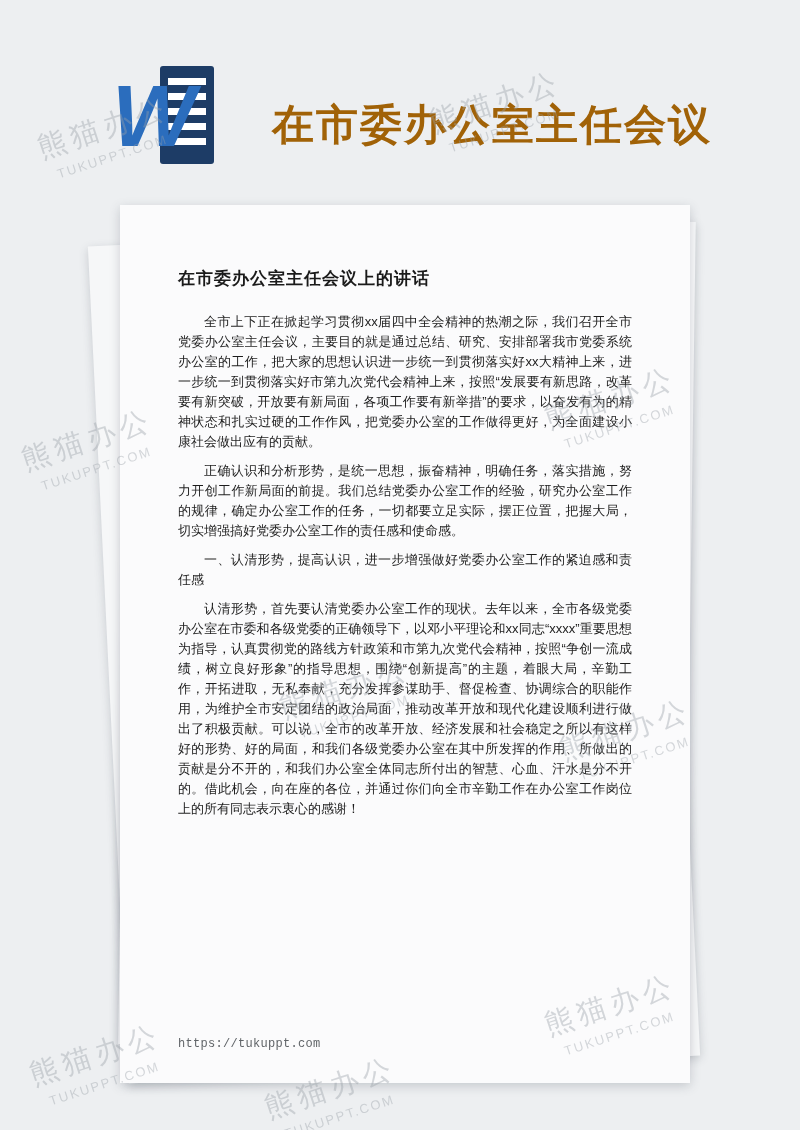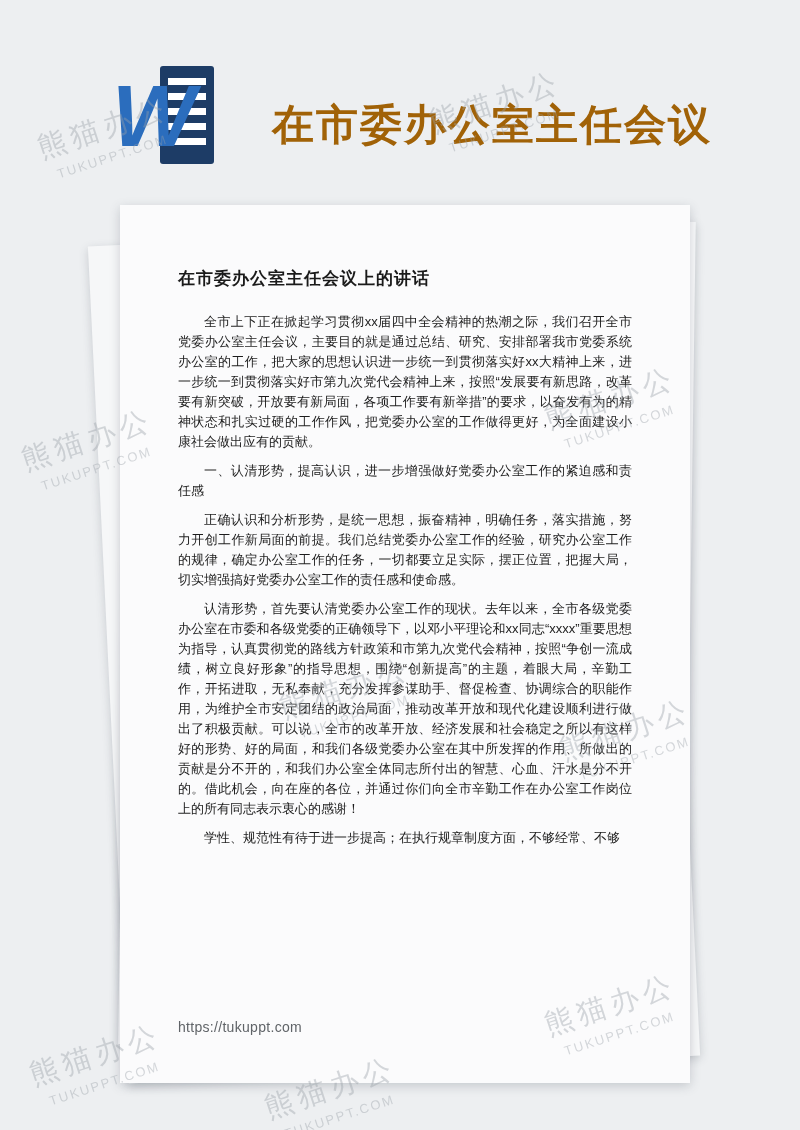--- a/index.html
+++ b/index.html
@@ -46,22 +46,22 @@
   .doc-heading {
     font-size: 17px; font-weight: 700; color: #1a1a1a;
     letter-spacing: 1px; margin-bottom: 22px;
   }
   .doc-body p {
     font-size: 13px; line-height: 20px; color: #1d1d1d;
     text-indent: 2em; margin-bottom: 9px;
     text-align: justify;
   }
   .source-url {
-    position: absolute; left: 58px; bottom: 48px;
-    font-size: 14px; color: #606468; letter-spacing: 0.3px;
+    position: absolute; left: 58px; bottom: 32px;
+    font-size: 12px; color: #606468; letter-spacing: 0.3px; font-family: Liberation Mono, monospace;
   }
 
   
   .wm {
     position: absolute; z-index: 6; pointer-events: none;
     transform: rotate(-18deg); text-align: center;
     color: #9aa1a8; opacity: 0.40; user-select: none;
   }
   .wm .wm-brand { display: block; font-size: 29px; letter-spacing: 5px; font-weight: 400; }
   .wm .wm-domain { display: block; font-size: 13px; letter-spacing: 2px; margin-top: 2px; }
@@ -86,24 +86,23 @@
   <div class="page-title-line1">在市委办公室主任会议</div>
 </div>
 
 <div class="sheet back-sheet-1"></div>
 <div class="sheet back-sheet-2"></div>
 
 <div class="sheet front-page">
   <div class="doc-heading">在市委办公室主任会议上的讲话</div>
   <div class="doc-body">
     <p>全市上下正在掀起学习贯彻xx届四中全会精神的热潮之际，我们召开全市党委办公室主任会议，主要目的就是通过总结、研究、安排部署我市党委系统办公室的工作，把大家的思想认识进一步统一到贯彻落实好xx大精神上来，进一步统一到贯彻落实好市第九次党代会精神上来，按照“发展要有新思路，改革要有新突破，开放要有新局面，各项工作要有新举措”的要求，以奋发有为的精神状态和扎实过硬的工作作风，把党委办公室的工作做得更好，为全面建设小康社会做出应有的贡献。</p>
+    <p>正确认识和分析形势，是统一思想，振奋精神，明确任务，落实措施，努力开创工作新局面的前提。我们总结党委办公室工作的经验，研究办公室工作的规律，确定办公室工作的任务，一切都要立足实际，摆正位置，把握大局，切实增强搞好党委办公室工作的责任感和使命感。</p>
     <p>一、认清形势，提高认识，进一步增强做好党委办公室工作的紧迫感和责任感</p>
-    <p>正确认识和分析形势，是统一思想，振奋精神，明确任务，落实措施，努力开创工作新局面的前提。我们总结党委办公室工作的经验，研究办公室工作的规律，确定办公室工作的任务，一切都要立足实际，摆正位置，把握大局，切实增强搞好党委办公室工作的责任感和使命感。</p>
     <p>认清形势，首先要认清党委办公室工作的现状。去年以来，全市各级党委办公室在市委和各级党委的正确领导下，以邓小平理论和xx同志“xxxx”重要思想为指导，认真贯彻党的路线方针政策和市第九次党代会精神，按照“争创一流成绩，树立良好形象”的指导思想，围绕“创新提高”的主题，着眼大局，辛勤工作，开拓进取，无私奉献，充分发挥参谋助手、督促检查、协调综合的职能作用，为维护全市安定团结的政治局面，推动改革开放和现代化建设顺利进行做出了积极贡献。可以说，全市的改革开放、经济发展和社会稳定之所以有这样好的形势、好的局面，和我们各级党委办公室在其中所发挥的作用、所做出的贡献是分不开的，和我们办公室全体同志所付出的智慧、心血、汗水是分不开的。借此机会，向在座的各位，并通过你们向全市辛勤工作在办公室工作岗位上的所有同志表示衷心的感谢！</p>
-    <p>学性、规范性有待于进一步提高；在执行规章制度方面，不够经常、不够</p>
   </div>
   <div class="source-url">https://tukuppt.com</div>
 </div>
 
 <div class="wm" style="left:38px; top:108px;">
   <span class="wm-brand">熊猫办公</span>
   <span class="wm-domain">TUKUPPT.COM</span>
 </div>
 <div class="wm" style="left:430px; top:82px;">
   <span class="wm-brand">熊猫办公</span>

